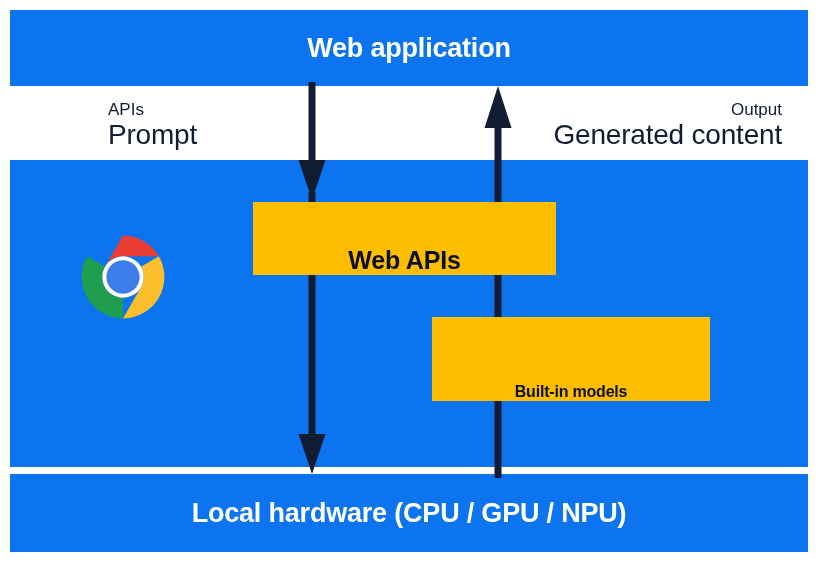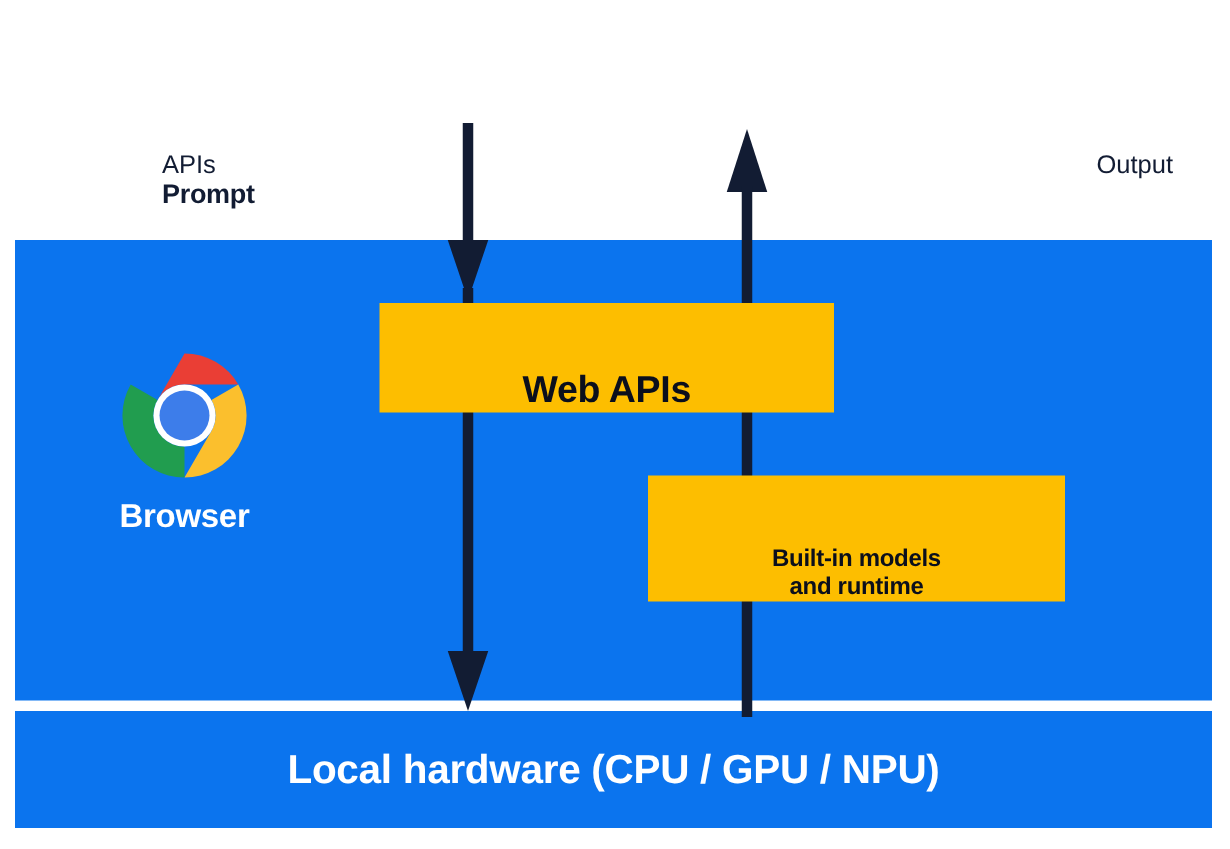--- a/index.html
+++ b/index.html
@@ -65,22 +65,22 @@
     color: #121C33;
     line-height: 1.12;
   }
   .io-label .io-kind {
     display: block;
     font-size: 17px;
     font-weight: normal;
   }
   .io-label .io-value {
     display: block;
-    font-size: 18px;
-    font-weight: bold;
+    font-size: 28px;
+    font-weight: normal;
     letter-spacing: -0.2px;
   }
   #io-input {
     left: 108px;
     top: 100px;
     text-align: left;
   }
   #io-output {
     right: 38px;
     top: 100px;
@@ -153,28 +153,32 @@
     font-size: 22px;
     font-weight: bold;
     letter-spacing: -0.2px;
   }
 </style>
 </head>
 <body>
 
 <div id="diagram">
 
+  <div id="band-web-application" class="band">
+    <span class="band-title">Web application</span>
+  </div>
 
   <div id="io-input" class="io-label">
     <span class="io-kind">APIs</span>
     <span class="io-value">Prompt</span>
   </div>
 
   <div id="io-output" class="io-label">
     <span class="io-kind">Output</span>
+    <span class="io-value">Generated content</span>
   </div>
 
   <div id="band-browser" class="band"></div>
 
   <div id="band-local-hardware" class="band">
     <span class="band-title">Local hardware (CPU / GPU / NPU)</span>
   </div>
 
   <div id="browser-figure">
     <svg id="chrome-icon" viewBox="0 0 100 100" aria-hidden="true">
@@ -182,21 +186,20 @@
       <path d="M50 4 A46 46 0 0 1 89.83 27 L50 27 A23 23 0 0 0 30.07 38.5 Z" fill="#EA3E35"></path>
 
       <path d="M89.83 27 A46 46 0 0 1 50 96 L69.93 61.5 A23 23 0 0 0 69.93 38.5 Z" fill="#FBBF2D"></path>
 
       <path d="M50 96 A46 46 0 0 1 10.17 27 L30.07 38.5 A23 23 0 0 0 50 73 Z" fill="#219D4F"></path>
 
       <circle cx="50" cy="50" r="23" fill="#ffffff"></circle>
 
       <circle cx="50" cy="50" r="18.5" fill="#3D7DEA"></circle>
     </svg>
-    <span id="browser-caption">Browser</span>
   </div>
 
   <svg id="arrow-prompt-down" class="arrow" viewBox="0 0 32 396" preserveAspectRatio="none" aria-hidden="true">
 
     <rect x="12.5" y="0" width="7" height="86" fill="#121C33"></rect>
 
     <polygon points="2.5,78 29.5,78 16,118" fill="#121C33"></polygon>
 
     <rect x="12.5" y="110" width="7" height="252" fill="#121C33"></rect>
 
@@ -210,17 +213,16 @@
     <rect x="12.5" y="42" width="7" height="354" fill="#121C33"></rect>
   </svg>
 
   <div id="box-web-apis" class="yellow-box">
     <span>Web APIs</span>
   </div>
 
   <div id="box-builtin-models" class="yellow-box">
     <span>
       <span>Built-in models</span><br>
-      <span>and runtime</span>
     </span>
   </div>
 
 </div>
 
 </body></html>

